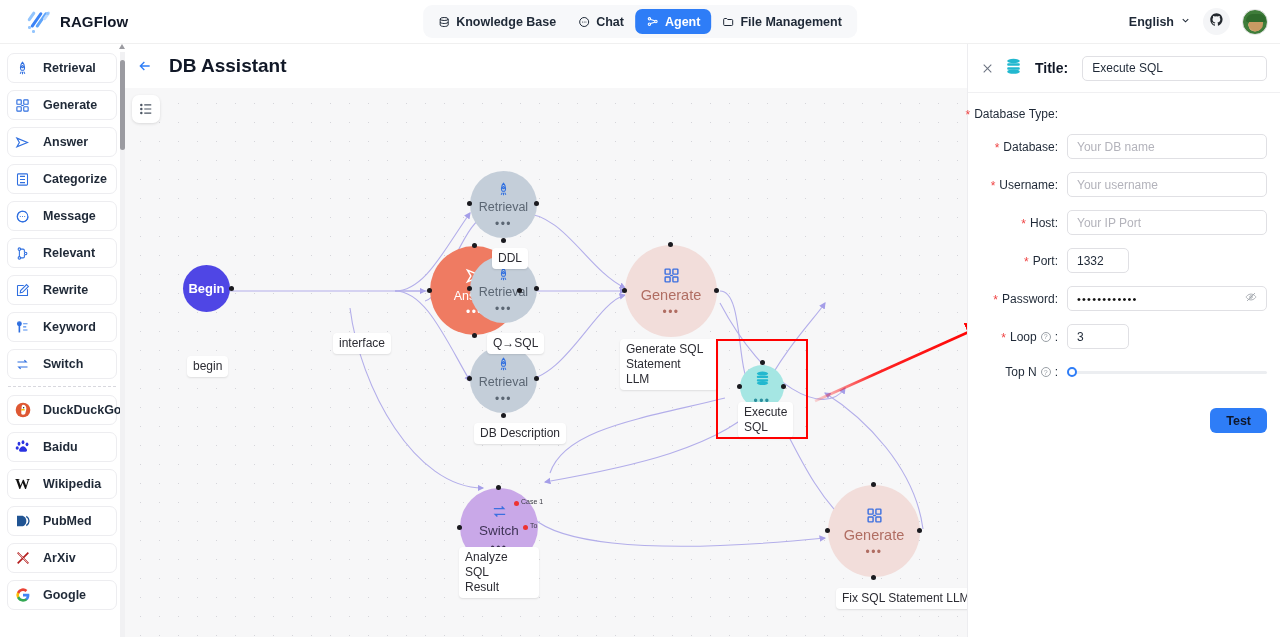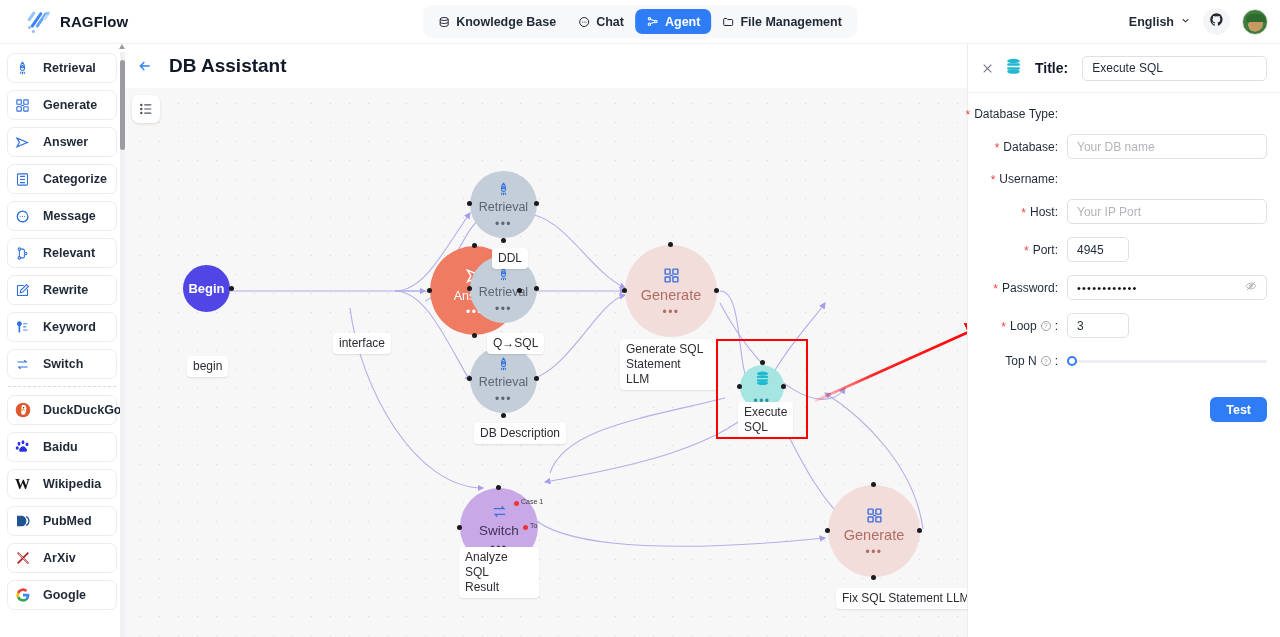--- a/index.html
+++ b/index.html
@@ -96,21 +96,21 @@
     padding-left: 12px; gap: 16px; background:#fff; z-index:12;
   }
   .back-arrow { color:#2e7df7; cursor:pointer; display:flex; align-items:center;}
   .wa-title { font-size:19px; font-weight:bold; color:#111827; }
   .wa-actions { position:absolute; right: 17px; display:flex; gap:9px; align-items:center;}
   .btn {
     height:25px; padding:0 15px; border-radius:6px; font-size:12.5px; font-weight:bold;
     display:flex;align-items:center;justify-content:center;cursor:pointer; border:1px solid transparent;
   }
   .btn-ghost { background:#fff; color:#1f2937; border:1px solid #e2e2e6; }
-  .btn-primary { background:#2e7df7; color:#ffffff; }
+  .btn-primary { background:#2e7df7; color:#0f172a; }
 
   .canvas {
     position:absolute; top:44px; left:0; width:1155px; height:549px;
     background-color:#f7f7f8;
     background-image: radial-gradient(#d5d5da 0.9px, transparent 0.9px);
     background-size: 19px 19px; background-position: 6px 6px;
     overflow:hidden;
   }
   .canvas-tool {
     position:absolute; top:7px; left:7px; width:28px;height:28px;border-radius:7px;
@@ -656,33 +656,36 @@
 
       <div class="frow">
         <div class="flabel req">Database:</div>
         <div class="fctl">
           <div class="inp ph">Your DB name</div>
         </div>
       </div>
 
       <div class="frow">
         <div class="flabel req">Username:</div>
+        <div class="fctl">
+          <div class="inp ph">Your username</div>
+        </div>
       </div>
 
       <div class="frow">
         <div class="flabel req">Host:</div>
         <div class="fctl">
           <div class="inp ph">Your IP Port</div>
         </div>
       </div>
 
       <div class="frow">
         <div class="flabel req">Port:</div>
         <div class="fctl">
-          <div class="inp small">4945</div>
+          <div class="inp small">1332</div>
         </div>
       </div>
 
       <div class="frow">
         <div class="flabel req">Password:</div>
         <div class="fctl">
           <div class="inp sel">
             <span class="dots-pass">••••••••••••</span>
             <span>
               <svg width="12" height="12" viewBox="0 0 24 24" fill="none" stroke="#9aa0a6" stroke-width="1.6">

